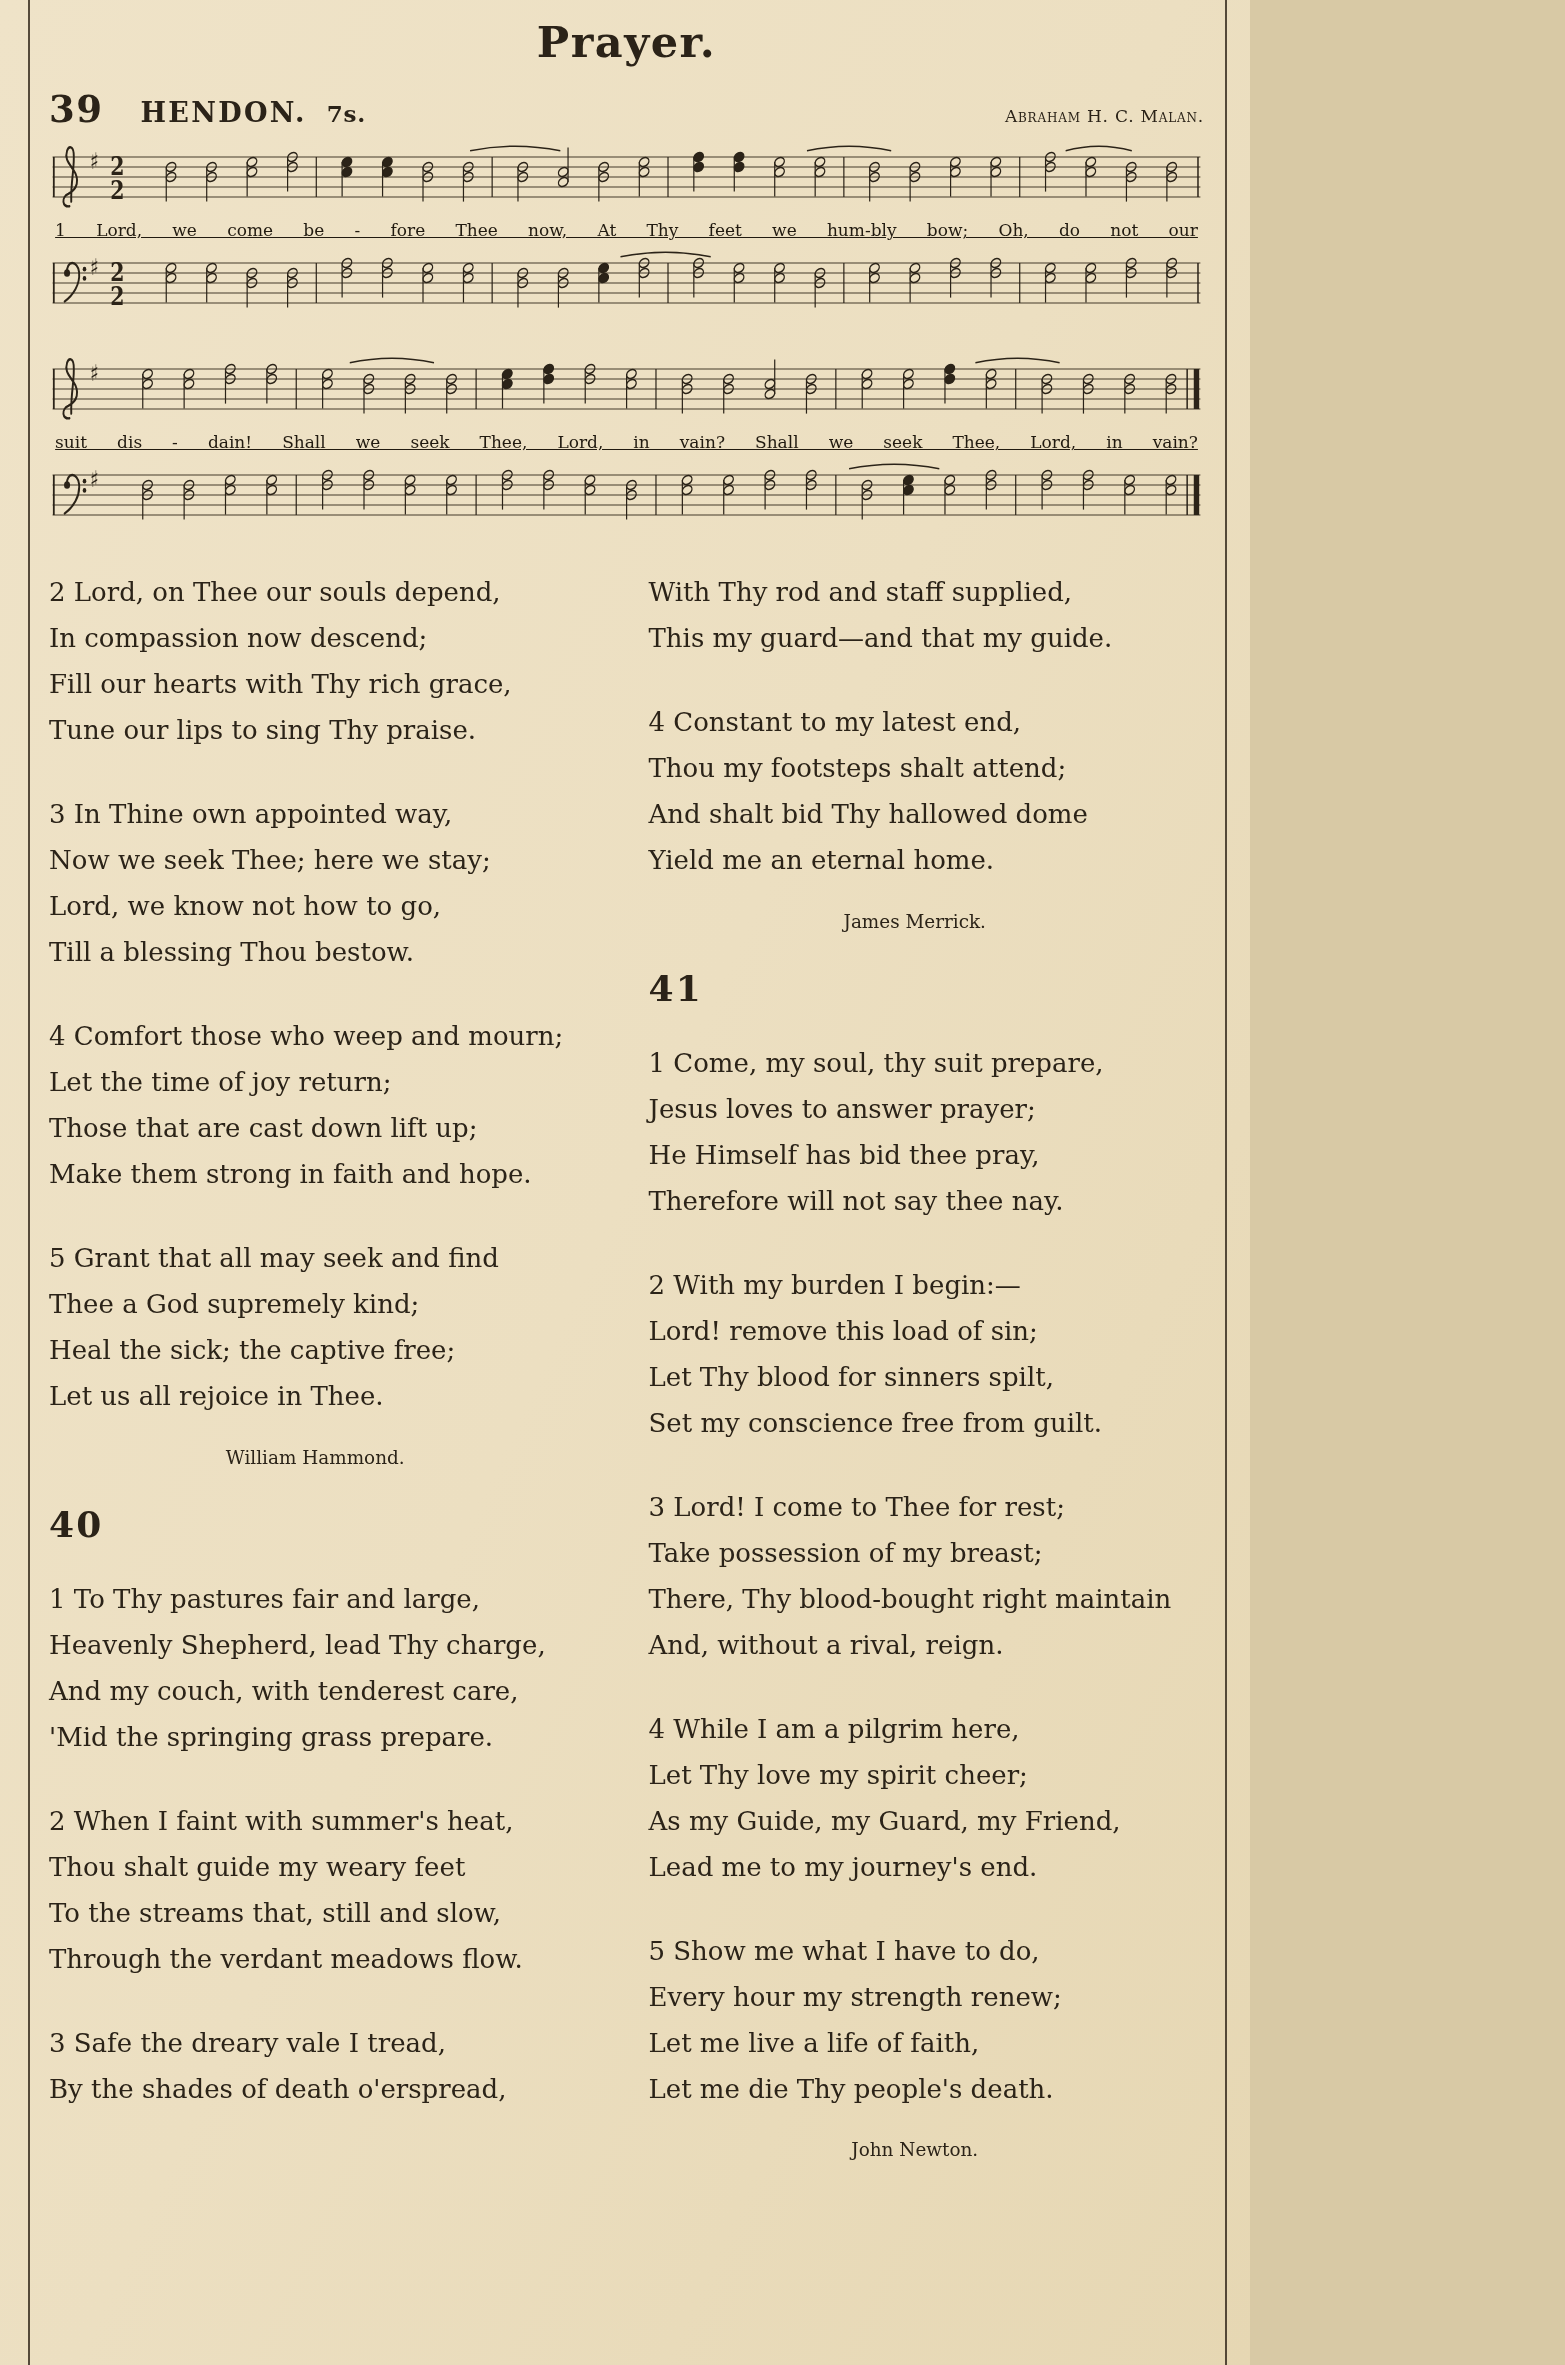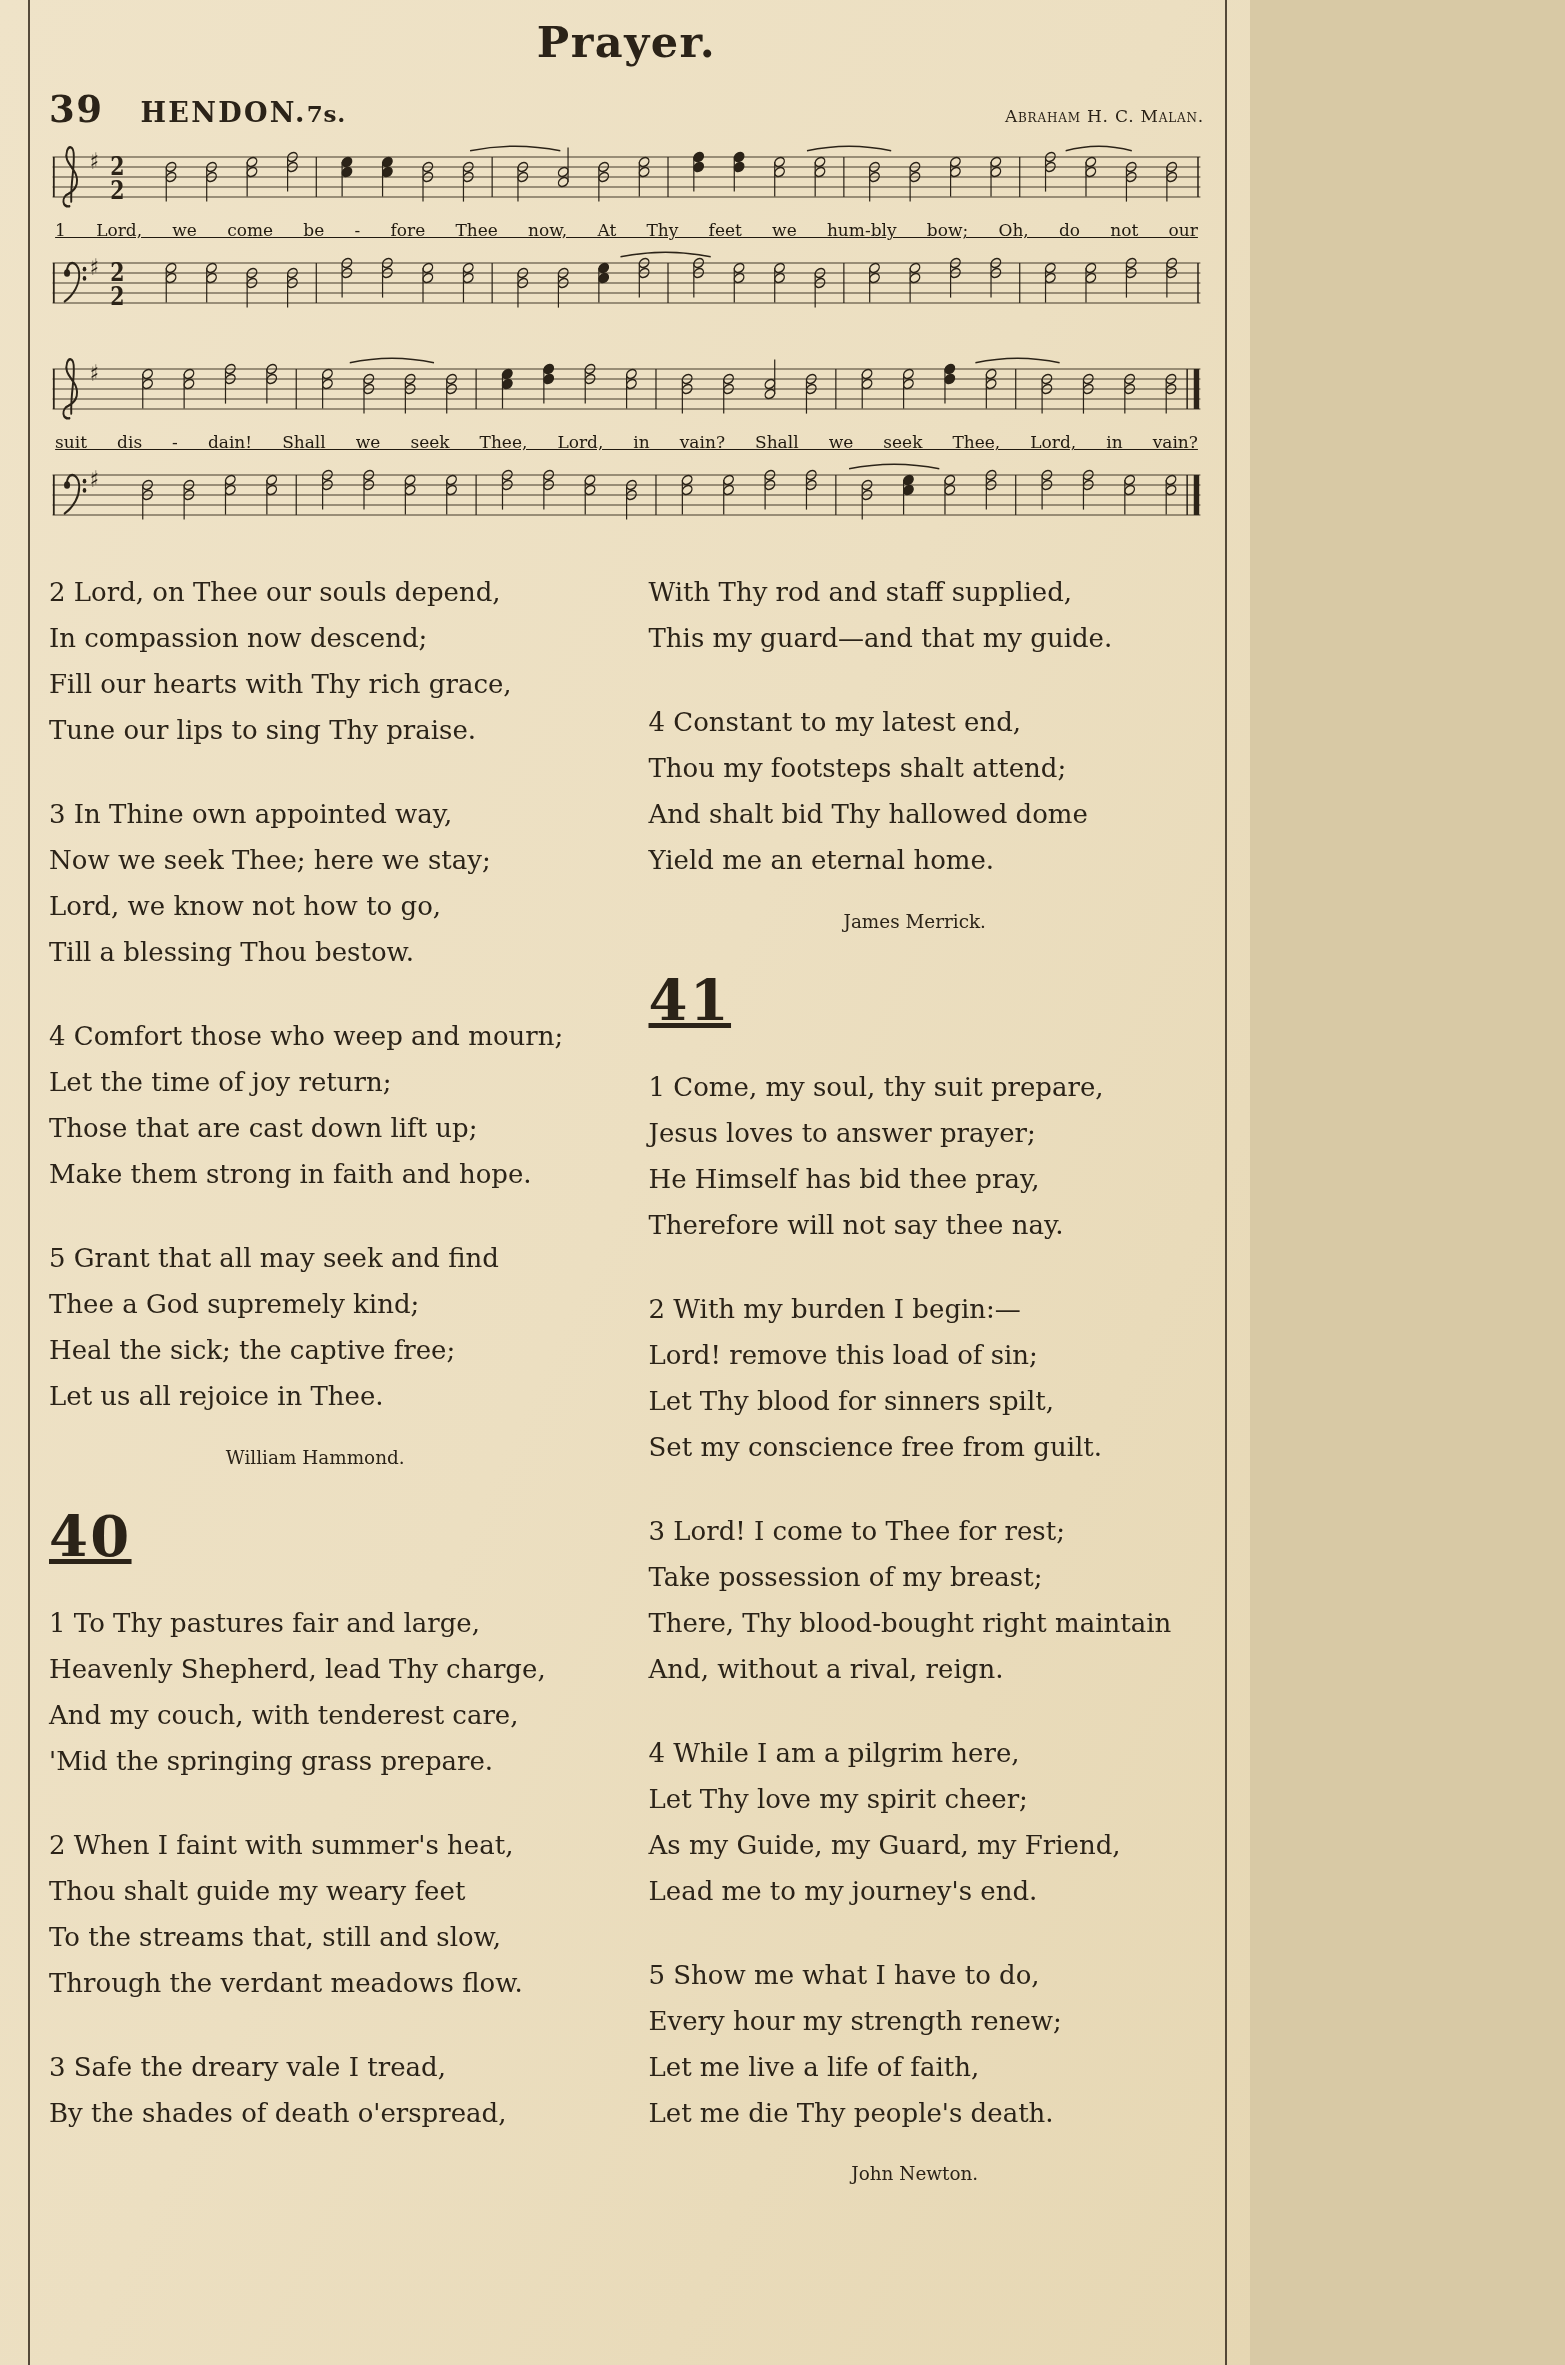--- a/index.html
+++ b/index.html
@@ -11,35 +11,35 @@
     color:#2b2318; font-family:"DejaVu Serif", serif;
   }
   .edge { position:absolute; top:0; bottom:0; width:2.3px; background:#3a2f21; opacity:.85; }
   .edge.left { left:27.6px; }
   .edge.right { right:23px; }
   .content { position:absolute; left:49px; right:46px; top:0; }
   .page-title { text-align:center; font-size:43px; font-weight:bold; letter-spacing:1.5px; margin-top:17px; }
   .hymn-head { display:flex; align-items:baseline; margin-top:20px; }
   .hymn-number { font-size:37px; font-weight:bold; letter-spacing:1.5px; }
   .hymn-name { font-size:27px; font-weight:bold; letter-spacing:2.3px; margin-left:37px; }
-  .hymn-meter { font-size:23px; font-weight:bold; letter-spacing:0.8px; }
+  .hymn-meter { font-size:23px; font-weight:bold; margin-left:20px; letter-spacing:0.8px; }
   .composer { margin-left:auto; font-variant:small-caps; font-size:17px; letter-spacing:0.8px; }
   .score { margin-top:6.1px; }
   .system + .system { margin-top:26px; }
   svg.staff { display:block; width:100%; height:80px; margin:3.1px 0; }
   .music-lyric {
     font-size:17px; color:#211a10; padding:0 6.1px; margin:1.5px 0 3.1px;
     text-align:justify; text-align-last:justify;text-decoration:underline; -moz-text-align-last:justify;
   }
   .verses { display:flex; gap:44px; margin-top:34px; }
   .col { flex:1; min-width:0; }
   .verse { margin-bottom:38px; }
   .vline { font-size:26px; line-height:46px; white-space:nowrap; }
   .attr { text-align:center; font-size:18.4px; padding-right:23px; margin:-10.7px 0 35px; }
-  .big-num { font-size:56px; font-weight:bold; letter-spacing:2.3px; margin:17px 0 31px;text-decoration:underline; }
+  .big-num { font-size:36px; font-weight:bold; letter-spacing:2.3px; margin:17px 0 31px; }
 </style>
 </head>
 <body>
 
 <div class="page">
   <div class="edge left"></div>
   <div class="edge right"></div>
 
   <div class="content">
     <div class="page-title">Prayer.</div>

